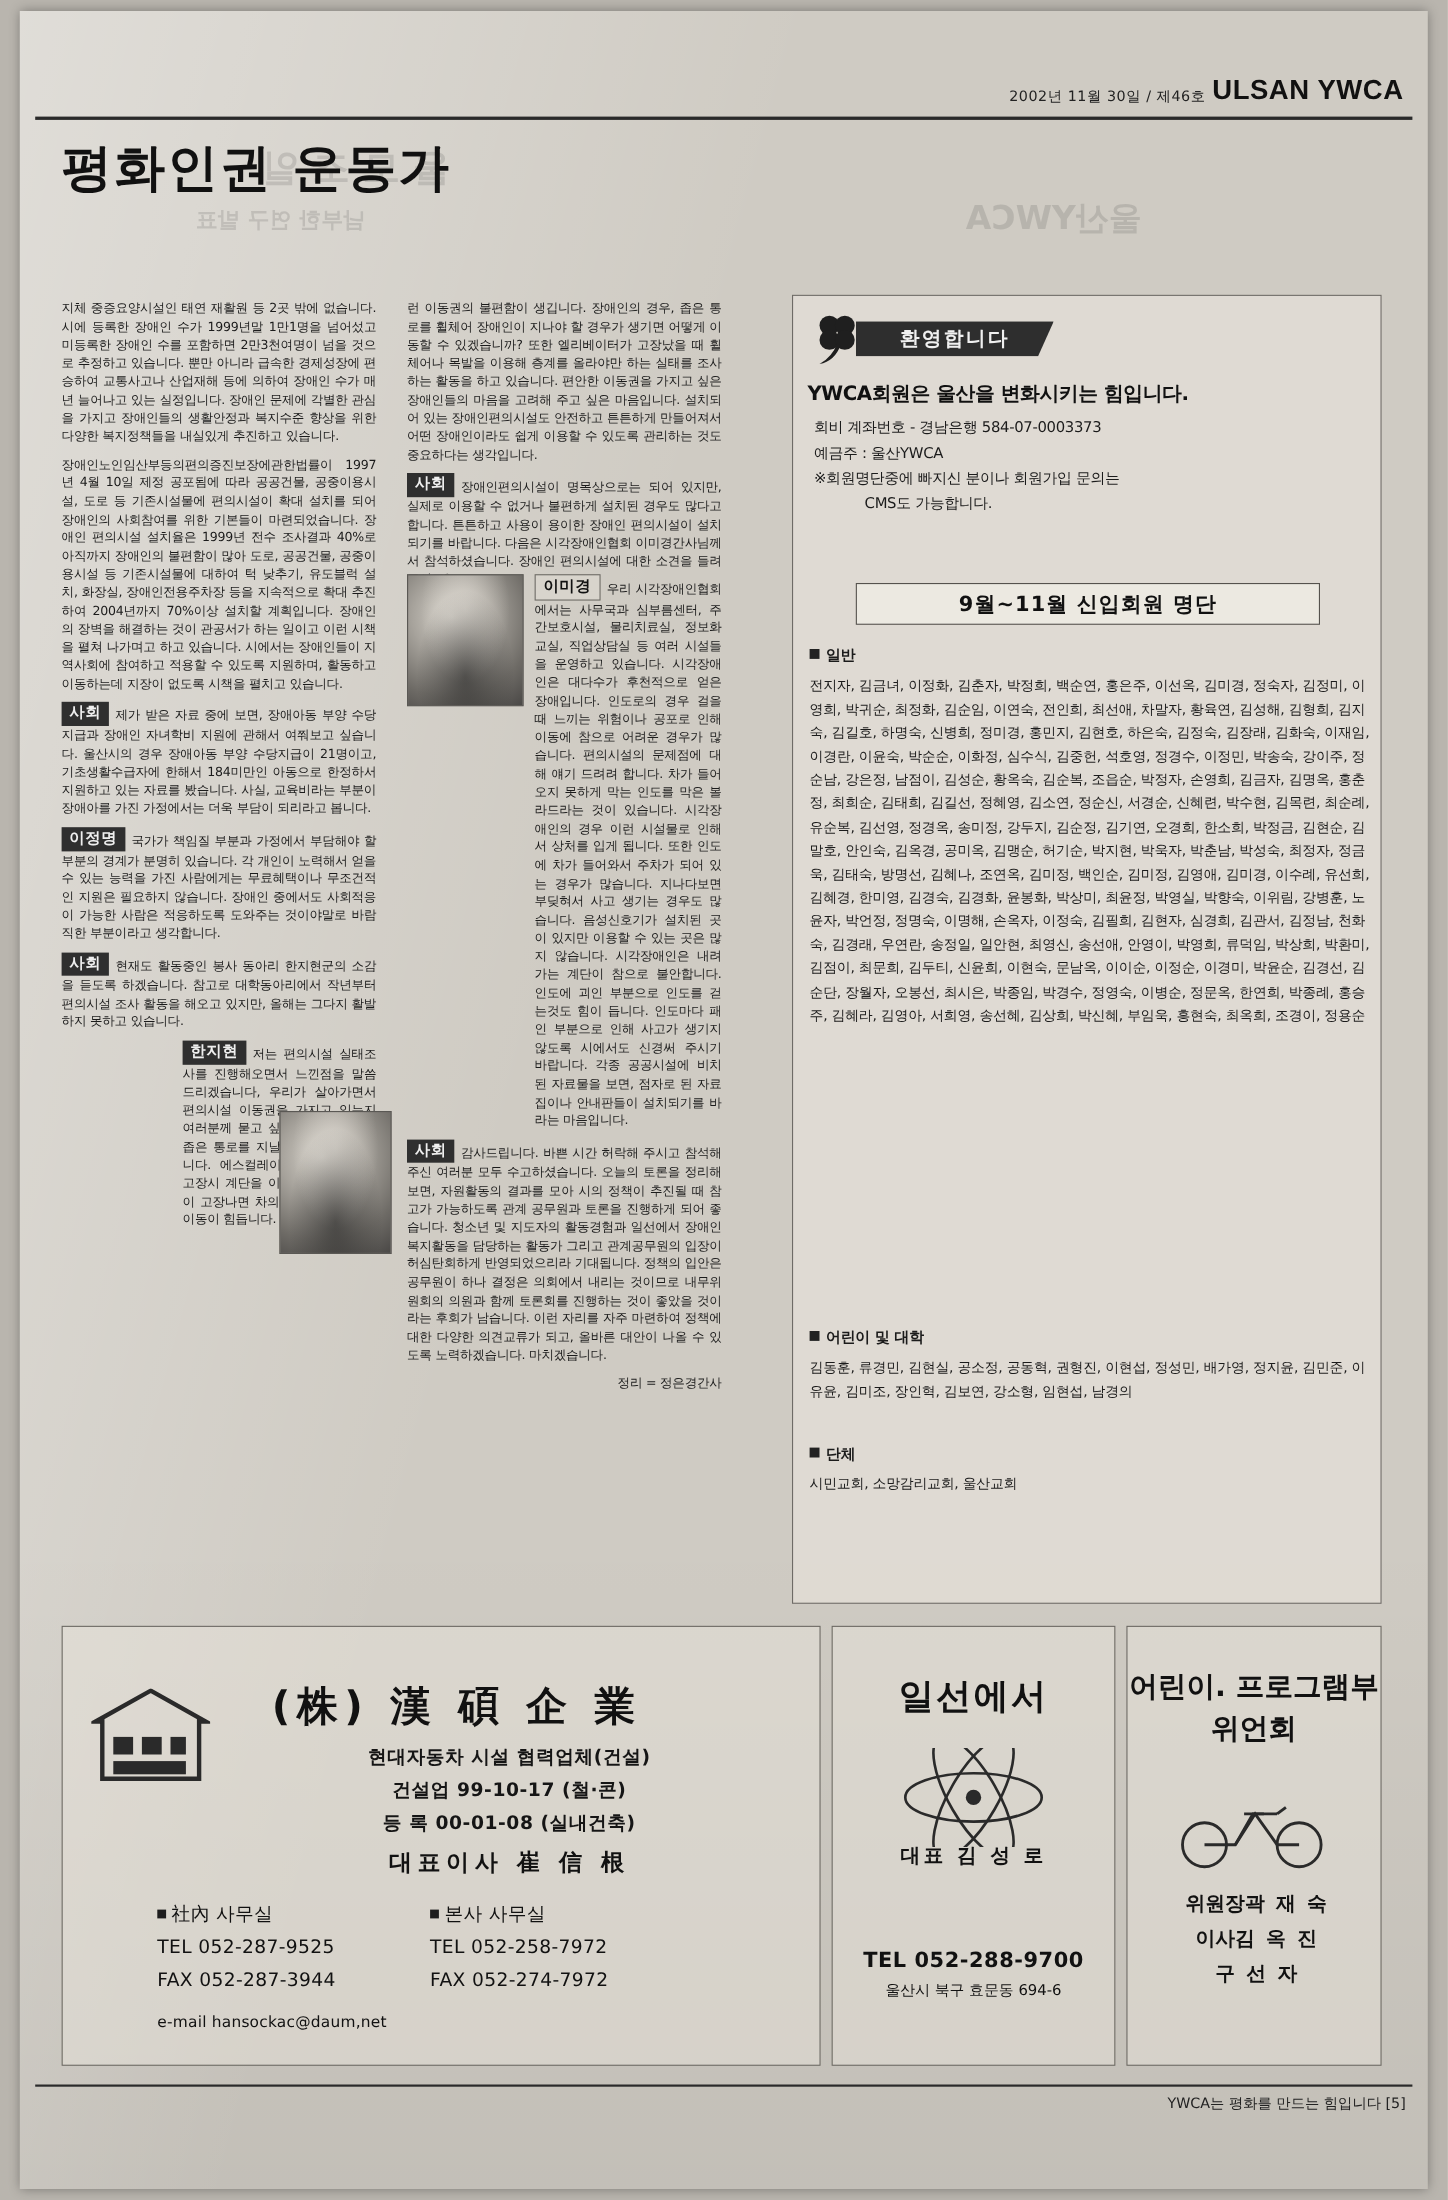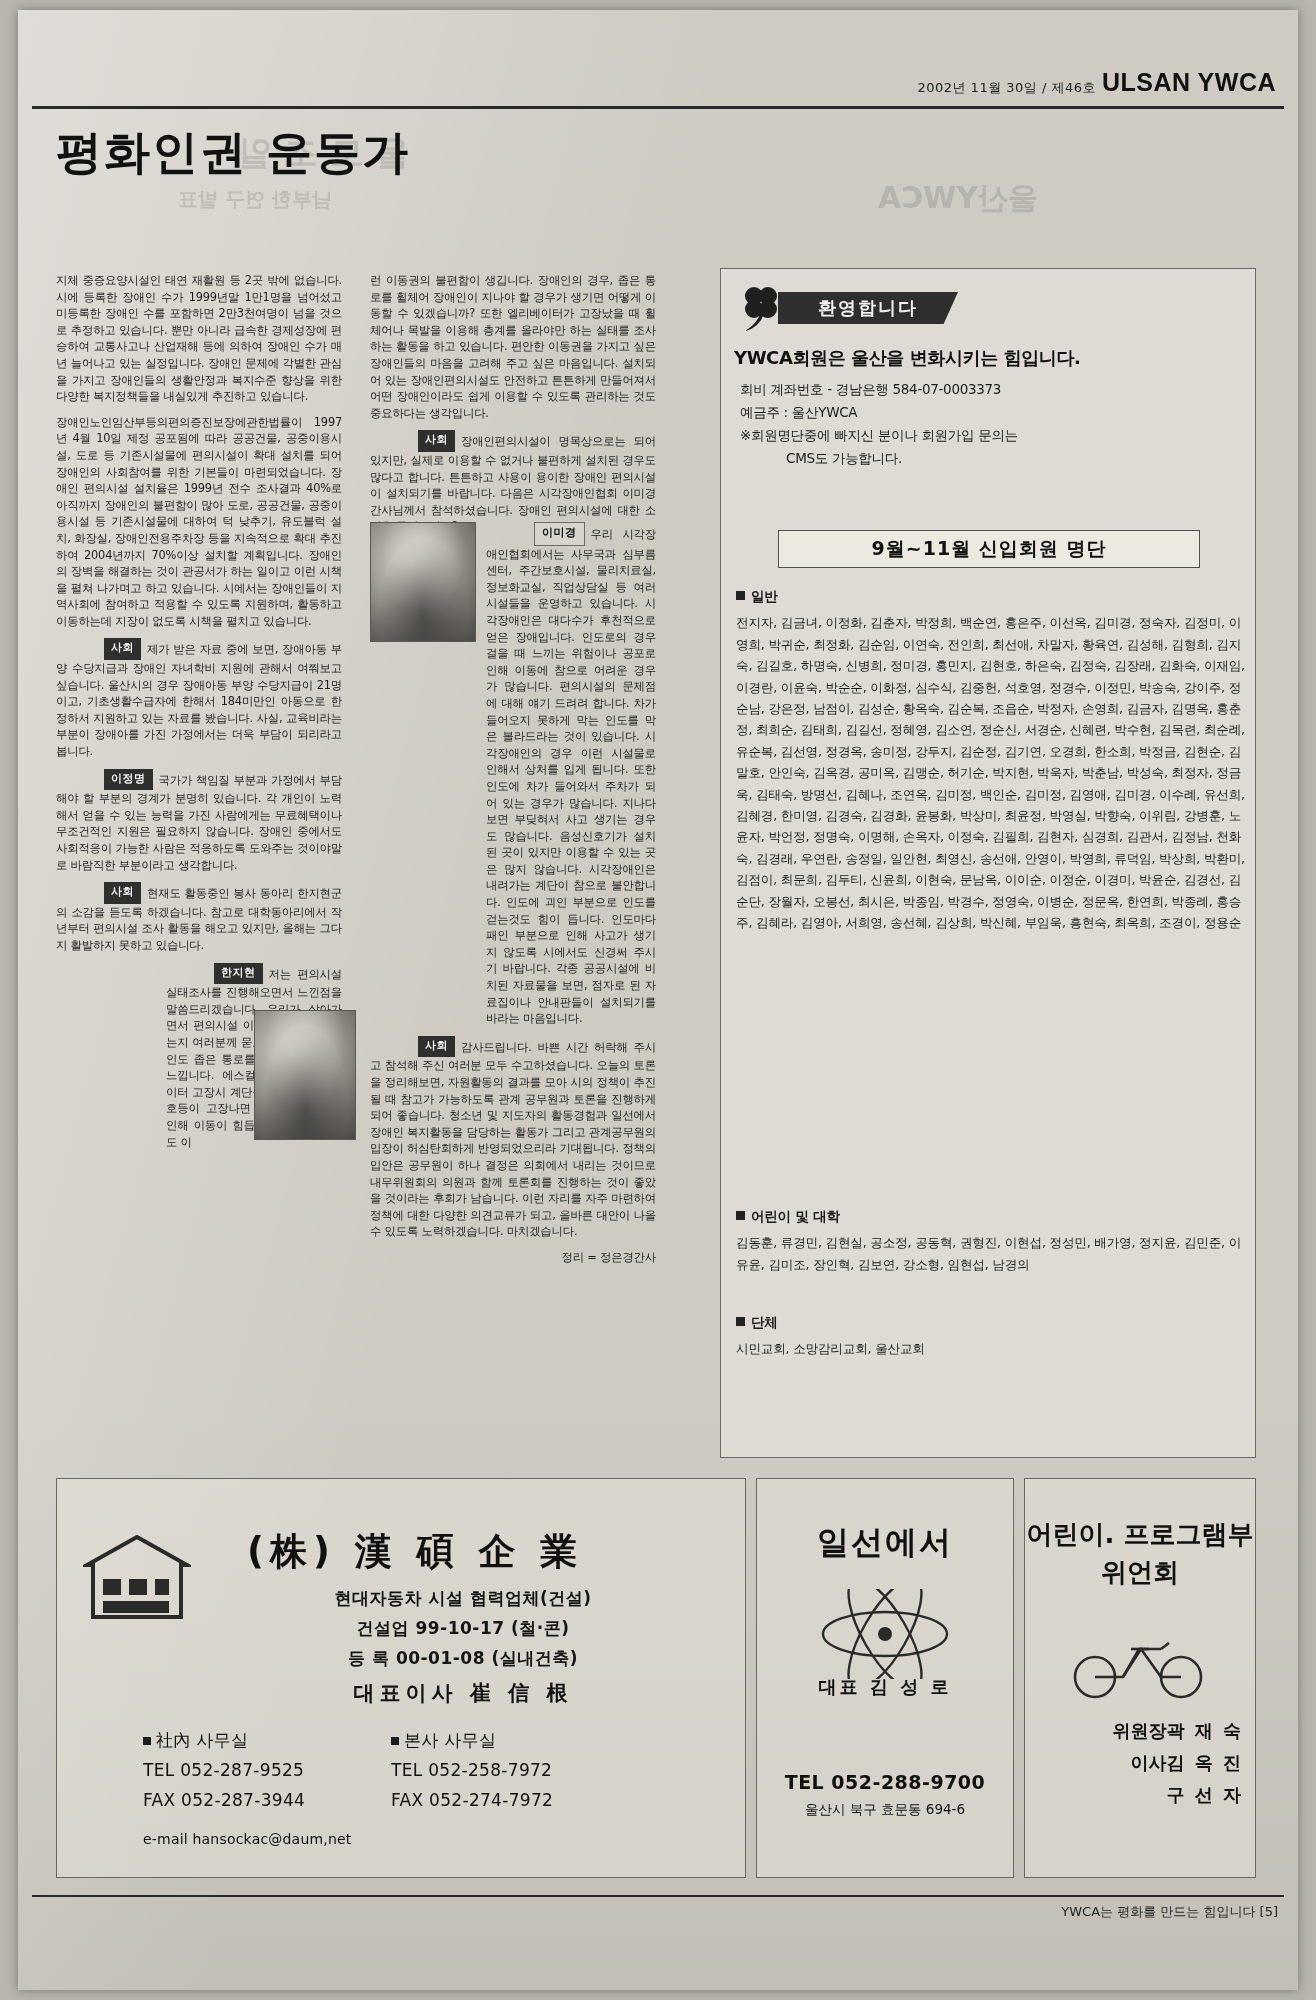--- a/index.html
+++ b/index.html
@@ -65,26 +65,25 @@
     color:#1b1b1b;
     letter-spacing:-0.2px;
   }
   .col p{margin:0 0 9px 0;}
   .colA{left:38px;top:262px;width:286px;}
   .colB{left:352px;top:262px;width:286px;}
   .colC{left:352px;}
   .tag{
     display:inline-block;
     background:#2f2f2f;color:#efefef;
-    font-size:11px;font-weight:bold;
+    font-size:14px;font-weight:bold;
     padding:2px 7px 3px 7px;
     margin-right:6px;
     vertical-align:2px;
     letter-spacing:0.5px;
-    margin-left:48px;
   }
   .tag.light{background:#d8d4cc;color:#111;border:1px solid #6d6a64;}
 
   .photo{
     background:#8d8a84;
     background-image:
       radial-gradient(circle at 38% 32%, #d7d3cb 0%, #a7a39c 35%, #6e6b66 72%, #4a4846 100%),
       linear-gradient(180deg, rgba(0,0,0,0.2), rgba(255,255,255,0.08));
     border:1px solid #5a5854;
     position:relative;
@@ -180,21 +179,21 @@
   .ad2-ceo{position:absolute;left:0;top:196px;width:100%;text-align:center;font-size:18px;font-weight:bold;letter-spacing:3px;color:#111;}
   .ad2-tel{position:absolute;left:0;top:292px;width:100%;text-align:center;font-size:19px;font-weight:bold;color:#111;letter-spacing:0.5px;}
   .ad2-addr{position:absolute;left:0;top:322px;width:100%;text-align:center;font-size:13.5px;color:#111;}
 
   .ad3-title{
     position:absolute;left:0;top:36px;width:100%;text-align:center;
     font-size:26px;font-weight:bold;letter-spacing:0px;color:#111;line-height:38px;
   }
   .bike{position:absolute;left:50%;top:150px;transform:translateX(-50%);}
   .ad3-people{position:absolute;left:18px;top:236px;width:200px;font-size:18px;line-height:32px;font-weight:bold;color:#111;}
-  .ad3-people .row{display:flex;justify-content:flex-end;letter-spacing:2px;}
+  .ad3-people .row{display:flex;justify-content:center;letter-spacing:2px;}
   .ad3-people .lbl{letter-spacing:0px;}
 </style>
 </head>
 <body>
 
 <div class="page">
 
   <div class="ghost" style="left:220px;top:120px;font-size:34px;">울 모 조 일</div>
   <div class="ghost" style="left:860px;top:168px;font-size:30px;">울산YWCA</div>
   <div class="ghost" style="left:160px;top:176px;font-size:20px;">남부한 연구 발표</div>

